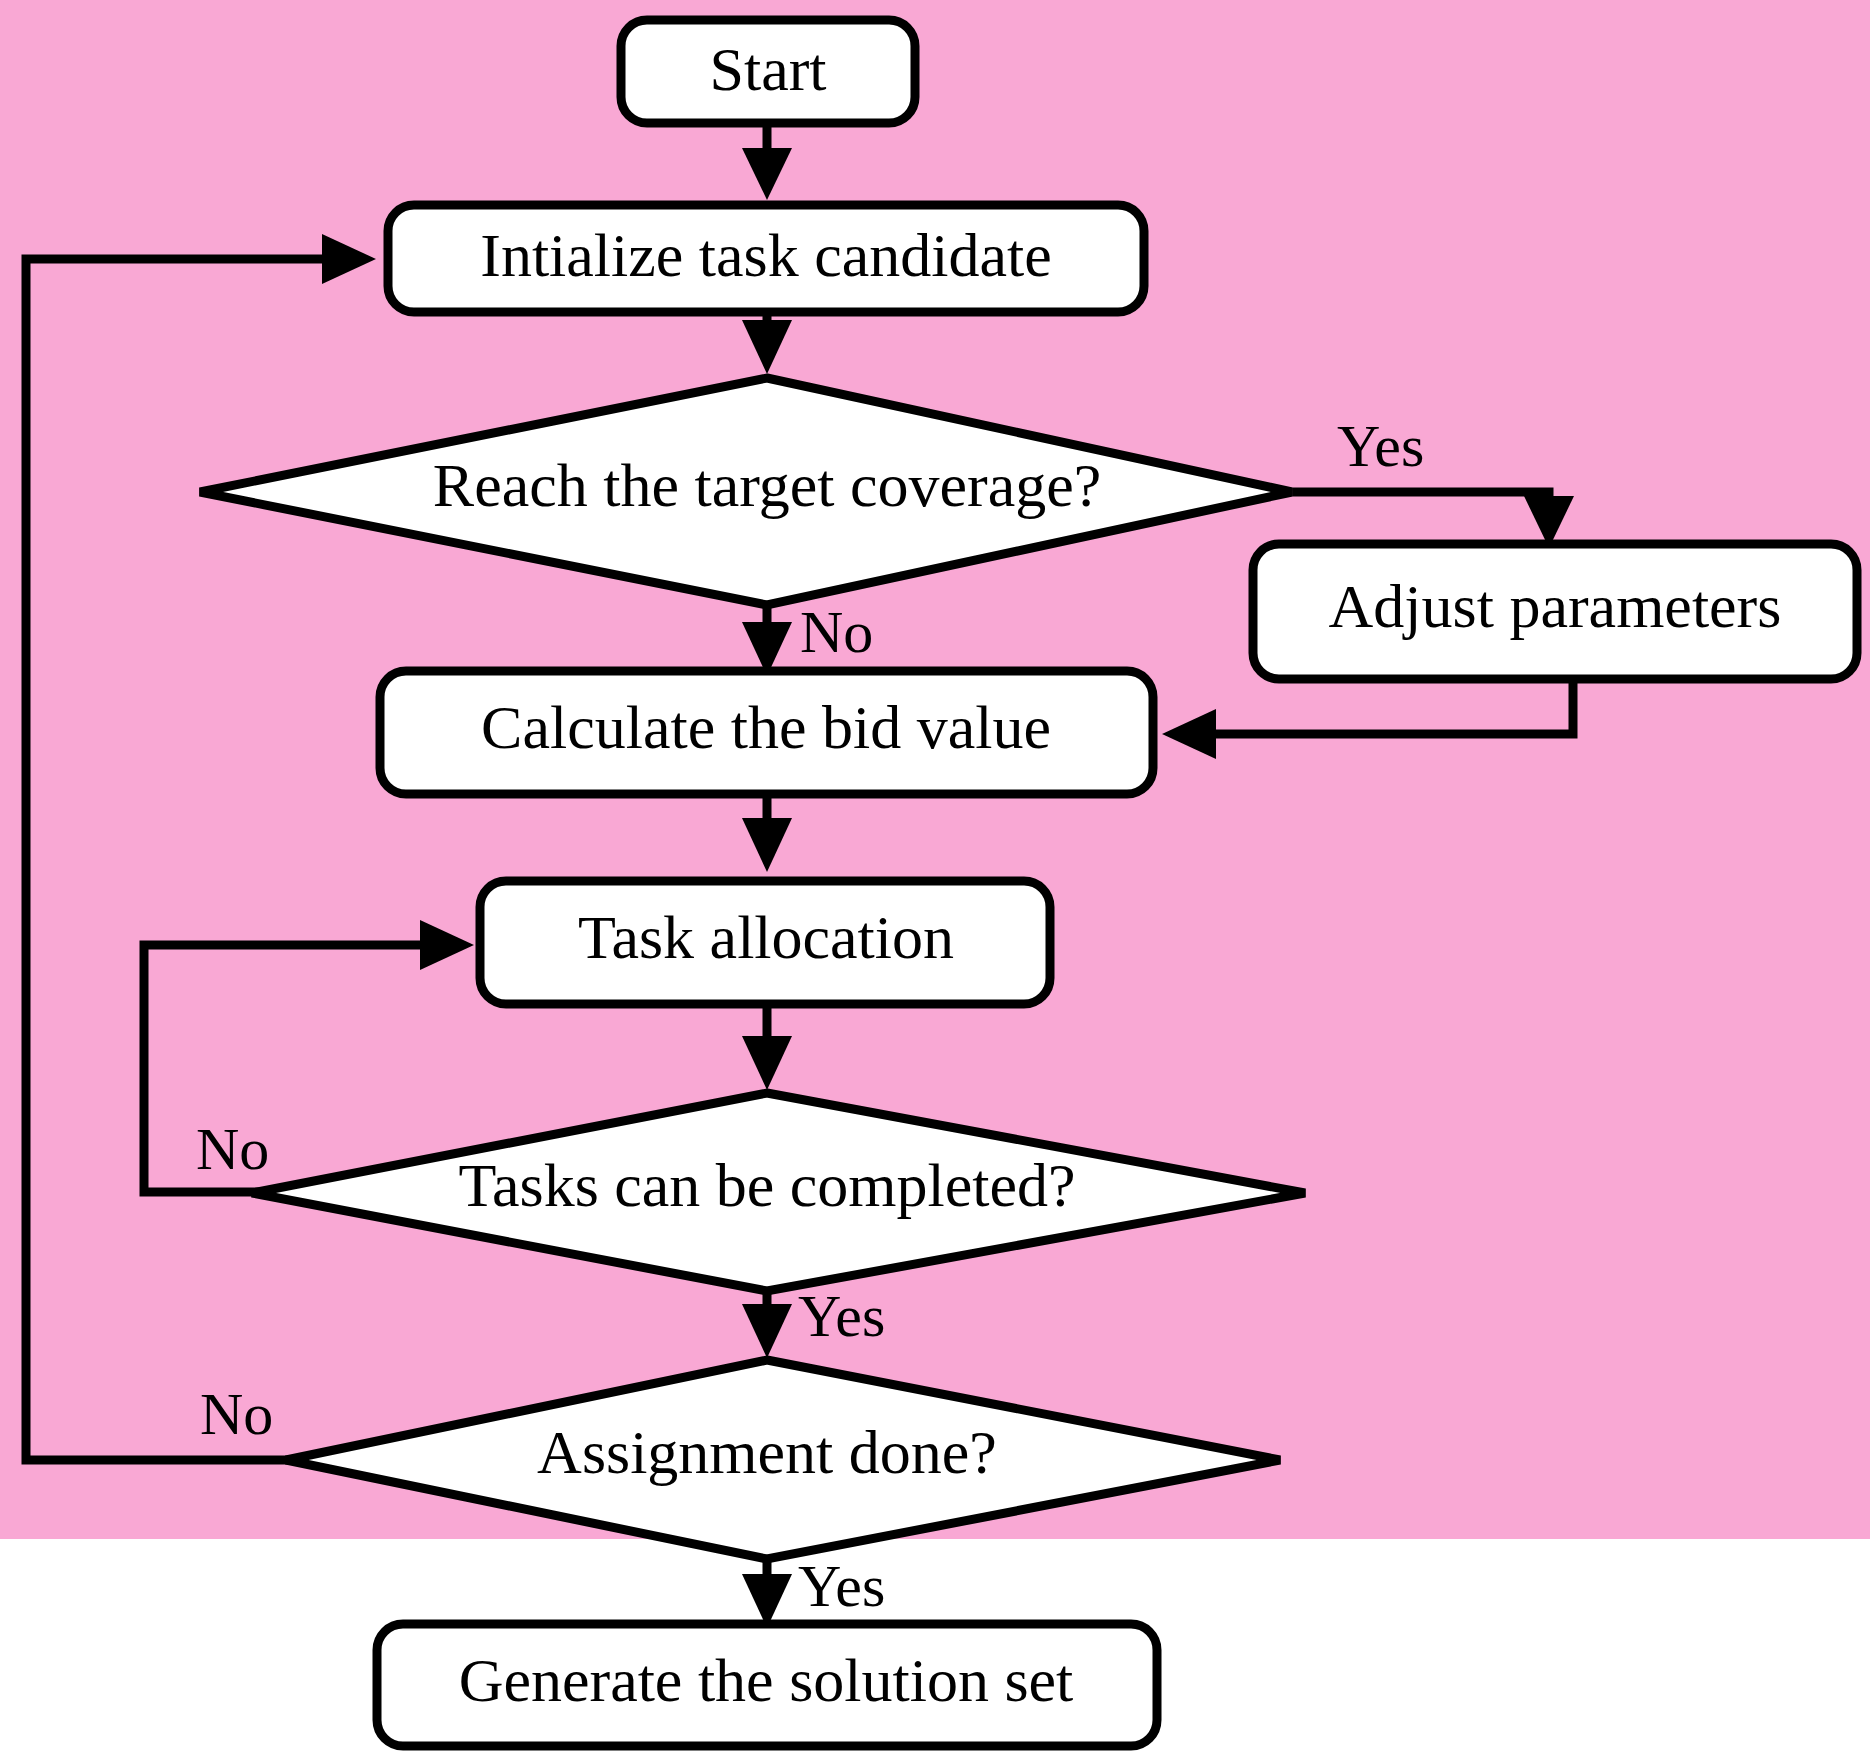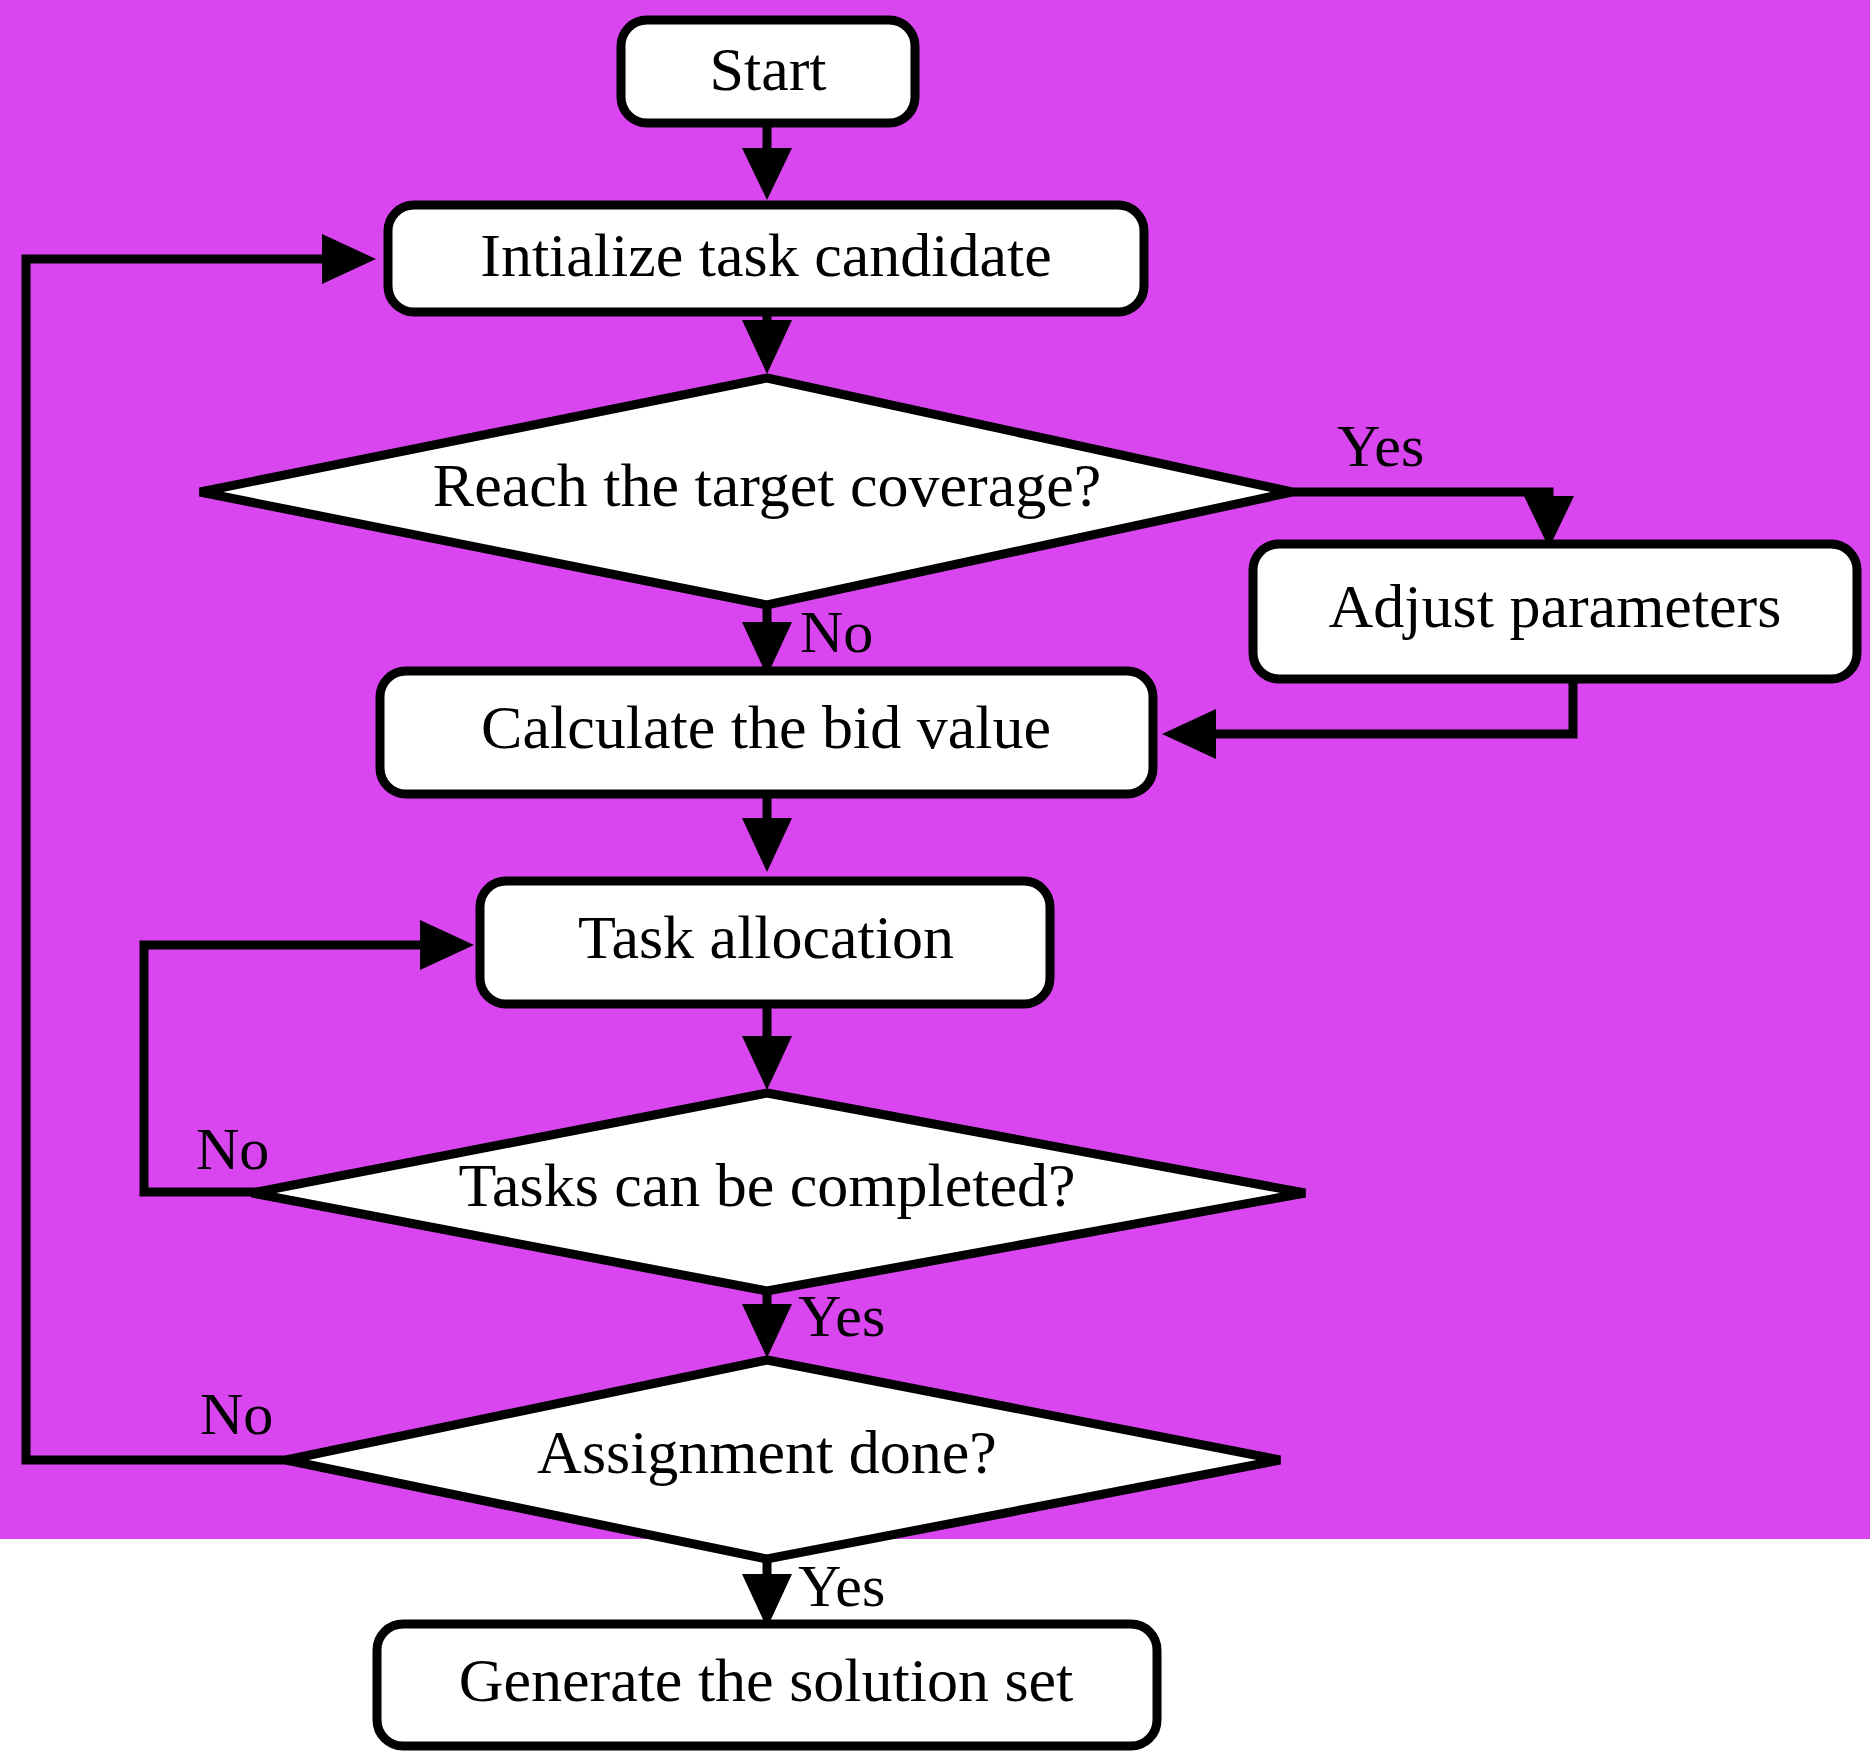--- a/index.html
+++ b/index.html
@@ -11,21 +11,21 @@
   body {
     width: 1870px;
     height: 1753px;
     overflow: hidden;
     font-family: "Liberation Serif", "DejaVu Serif", serif;
   }
   #flow-root {
     position: relative;
     width: 1870px;
     height: 1539px;
-    background: #d946ef;
+    background: #f9a8d4;
   }
   svg.flow-svg {
     position: absolute;
     left: 0;
     top: 0;
     width: 1870px;
     height: 1753px;
     display: block;
   }
   .node-shape {

